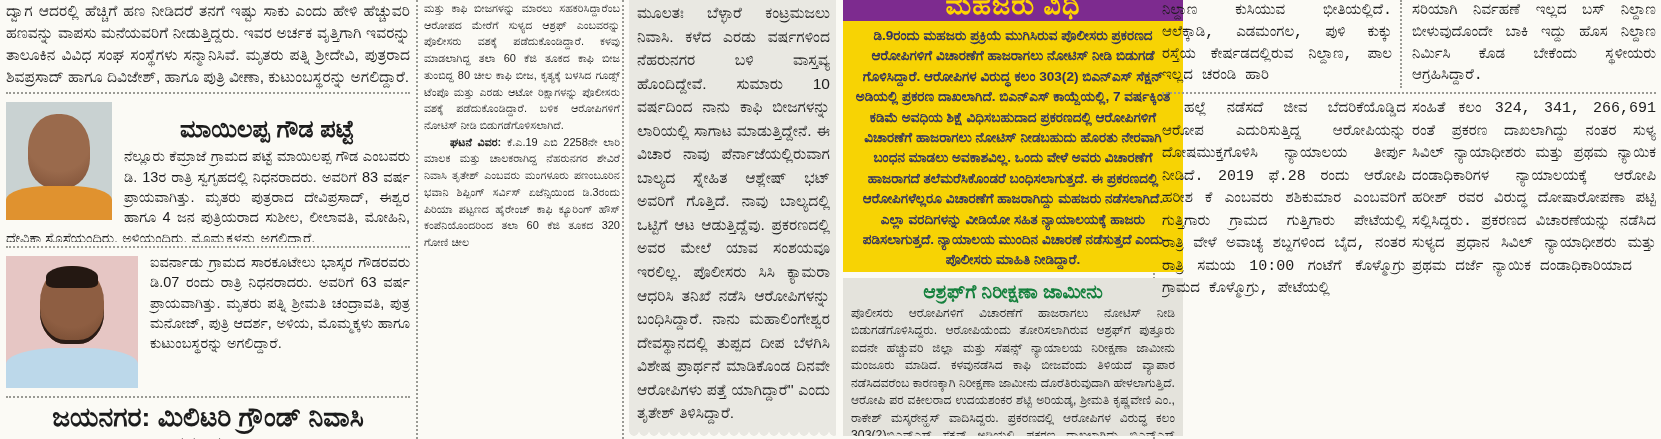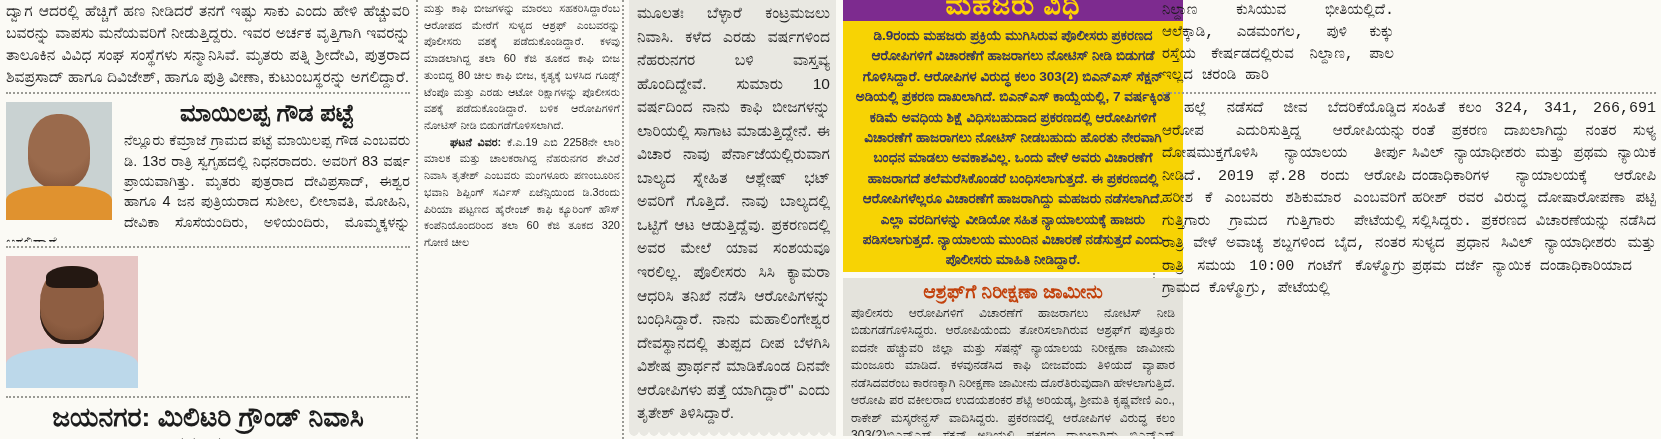--- a/index.html
+++ b/index.html
@@ -9,21 +9,21 @@
     font-family:"Liberation Sans","DejaVu Sans",sans-serif;
   }
   .col{position:absolute;top:0;}
   p{margin:0;text-align:justify;}
   .vdiv{position:absolute;top:0;bottom:0;width:0;border-left:2px dotted #9a9a94;}
   .hdiv{border-top:2px dotted #9a9a94;margin:4px 0;}
   
   #col1{left:6px;width:404px;}
   #col1 .lead{font-size:15.5px;line-height:1.42;}
   .obit{overflow:hidden;}
-  .obit h2{margin:2px 0 4px;text-align:center;font-size:24px;line-height:1.1;font-weight:bold;}
+  .obit h2{margin:18px 0 4px;text-align:center;font-size:24px;line-height:1.1;font-weight:bold;}
   .obit p{font-size:14.5px;line-height:1.4;}
   .photo{float:left;margin:4px 12px 2px 0;position:relative;overflow:hidden;background:#cdd3d4;}
   .photo .ph-head{position:absolute;left:50%;transform:translateX(-50%);border-radius:46% 46% 40% 40%;}
   .photo .ph-shirt{position:absolute;left:0;right:0;bottom:0;border-radius:40% 40% 0 0;}
   .photo1{width:106px;height:118px;background:#c9d2d2;}
   .photo1 .ph-head{top:12px;width:62px;height:74px;background:radial-gradient(circle at 50% 35%,#9a6a4c 0 55%,#7d4f36 100%);}
   .photo1 .ph-shirt{height:34px;background:#e0922f;}
   .photo2{width:132px;height:132px;background:#e6c6c4;}
   .photo2 .ph-head{top:10px;width:64px;height:78px;background:radial-gradient(circle at 50% 38%,#8e5e42 0 55%,#6f462e 100%);box-shadow:0 -4px 0 #2a1c16 inset;}
   .photo2 .ph-head::before{content:"";position:absolute;top:0;left:6px;right:6px;height:22px;border-radius:50% 50% 20% 20%;background:#241812;}
@@ -39,59 +39,60 @@
   .quote{background:#e9e8e2;padding:1px 6px 6px;}
   .quote p{font-size:15.5px;line-height:1.52;}
   .scallop{height:7px;background-image:radial-gradient(circle at 5px 0px,#e9e8e2 4.5px,transparent 5px);background-size:10px 7px;background-repeat:repeat-x;}
   
   #col4{left:843px;width:340px;}
   .banner{height:21px;overflow:hidden;background:#7d2b8f;text-align:center;}
   .banner span{display:inline-block;margin-top:-17px;font-size:27px;font-weight:bold;color:#ffd400;letter-spacing:1px;}
   .ybox{background:#f7d304;padding:5px 9px 6px;height:240px;overflow:hidden;}
   .ybox p{font-size:13.6px;line-height:1.5;font-weight:600;text-align:center;color:#323260;}
   .bail{background:#e4e3dc;margin-top:6px;padding:3px 8px;height:152px;overflow:hidden;}
-  .bail h3{margin:0 0 2px;text-align:center;font-size:19px;font-weight:bold;color:#c2410c;}
+  .bail h3{margin:0 0 2px;text-align:center;font-size:19px;font-weight:bold;color:#15803d;}
   .bail p{font-size:12.3px;line-height:1.42;color:#222;}
   
   #right{left:1162px;width:494px;font-family:Liberation Mono, monospace;}
   .top-row{display:flex;height:88px;overflow:hidden;}
   .top-row .tl{width:232px;padding-right:8px;}
   .top-row .tr{width:246px;padding-left:10px;border-left:2px dotted #9a9a94;}
   .top-row p{font-size:15px;line-height:1.45;}
   #right h1{margin:6px 0 4px;font-size:37px;line-height:1.3;font-weight:bold;text-align:center;letter-spacing:-0.5px;}
   .body-row{display:flex;gap:6px;overflow:hidden;}
   .body-row p{font-size:15px;line-height:1.5;flex:1;}
   .body-row .first-line-indent{text-indent:22px;}
 </style>
 </head>
 <body style="background: rgb(251, 250, 245); color: rgb(28, 28, 28);">
 
 <div class="vdiv" style="left:416px"></div>
 <div class="vdiv" style="left:622px"></div>
 <div class="vdiv" style="left:1153px"></div>
 
 <div id="col1" class="col">
-  <p class="lead">ದ್ವಾಗ ಆದರಲ್ಲಿ ಹೆಚ್ಚಿಗೆ ಹಣ ನೀಡಿದರೆ ತನಗೆ ಇಷ್ಟು ಸಾಕು ಎಂದು ಹೇಳಿ ಹೆಚ್ಚುವರಿ ಬವರನ್ನು ವಾಪಸು ಮನೆಯವರಿಗೆ ನೀಡುತ್ತಿದ್ದರು. ಇವರ ಅರ್ಚಕ ವೃತ್ತಿಗಾಗಿ ಇವರನ್ನು ತಾಲೂಕಿನ ವಿವಿಧ ಸಂಘ ಸಂಸ್ಥೆಗಳು ಸನ್ಮಾನಿಸಿವೆ. ಮೃತರು ಪತ್ನಿ ಶ್ರೀದೇವಿ, ಪುತ್ರರಾದ ಶಿವಪ್ರಸಾದ್ ಹಾಗೂ ದಿವಿಜೇಶ್, ಹಾಗೂ ಪುತ್ರಿ ವೀಣಾ, ಕುಟುಂಬಸ್ಥರನ್ನು ಅಗಲಿದ್ದಾರೆ.</p>
+  <p class="lead">ದ್ವಾಗ ಆದರಲ್ಲಿ ಹೆಚ್ಚಿಗೆ ಹಣ ನೀಡಿದರೆ ತನಗೆ ಇಷ್ಟು ಸಾಕು ಎಂದು ಹೇಳಿ ಹೆಚ್ಚುವರಿ ಹಣವನ್ನು ವಾಪಸು ಮನೆಯವರಿಗೆ ನೀಡುತ್ತಿದ್ದರು. ಇವರ ಅರ್ಚಕ ವೃತ್ತಿಗಾಗಿ ಇವರನ್ನು ತಾಲೂಕಿನ ವಿವಿಧ ಸಂಘ ಸಂಸ್ಥೆಗಳು ಸನ್ಮಾನಿಸಿವೆ. ಮೃತರು ಪತ್ನಿ ಶ್ರೀದೇವಿ, ಪುತ್ರರಾದ ಶಿವಪ್ರಸಾದ್ ಹಾಗೂ ದಿವಿಜೇಶ್, ಹಾಗೂ ಪುತ್ರಿ ವೀಣಾ, ಕುಟುಂಬಸ್ಥರನ್ನು ಅಗಲಿದ್ದಾರೆ.</p>
   <div class="hdiv"></div>
 
   <div class="obit" style="height:144px;">
     <div class="photo photo1">
       <div class="ph-head"></div>
       <div class="ph-shirt"></div>
     </div>
     <h2>ಮಾಯಿಲಪ್ಪ ಗೌಡ ಪಟ್ಟೆ</h2>
     <p>ನೆಲ್ಲೂರು ಕೆಮ್ರಾಜೆ ಗ್ರಾಮದ ಪಟ್ಟೆ ಮಾಯಿಲಪ್ಪ ಗೌಡ ಎಂಬವರು ಡಿ. 13ರ ರಾತ್ರಿ ಸ್ವಗೃಹದಲ್ಲಿ ನಿಧನರಾದರು. ಅವರಿಗೆ 83 ವರ್ಷ ಪ್ರಾಯವಾಗಿತ್ತು. ಮೃತರು ಪುತ್ರರಾದ ದೇವಿಪ್ರಸಾದ್, ಈಶ್ವರ ಹಾಗೂ 4 ಜನ ಪುತ್ರಿಯರಾದ ಸುಶೀಲ, ಲೀಲಾವತಿ, ಮೋಹಿನಿ, ದೇವಿಕಾ ಸೊಸೆಯಂದಿರು, ಅಳಿಯಂದಿರು, ಮೊಮ್ಮಕ್ಕಳನ್ನು ಅಗಲಿದ್ದಾರೆ.</p>
   </div>
   <div class="hdiv"></div>
 
   <div class="obit" style="height:140px;">
     <div class="photo photo2">
       <div class="ph-head"></div>
       <div class="ph-shirt"></div>
     </div>
+    <p>ಐವರ್ನಾಡು ಗ್ರಾಮದ ಸಾರಕೂಟೇಲು ಭಾಸ್ಕರ ಗೌಡರವರು ಡಿ.07 ರಂದು ರಾತ್ರಿ ನಿಧನರಾದರು. ಅವರಿಗೆ 63 ವರ್ಷ ಪ್ರಾಯವಾಗಿತ್ತು. ಮೃತರು ಪತ್ನಿ ಶ್ರೀಮತಿ ಚಂದ್ರಾವತಿ, ಪುತ್ರ ಮನೋಜ್, ಪುತ್ರಿ ಆದರ್ಶ, ಅಳಿಯ, ಮೊಮ್ಮಕ್ಕಳು ಹಾಗೂ ಕುಟುಂಬಸ್ಥರನ್ನು ಅಗಲಿದ್ದಾರೆ.</p>
   </div>
   <div class="hdiv"></div>
 
   <h2 class="big">ಜಯನಗರ: ಮಿಲಿಟರಿ ಗ್ರೌಂಡ್ ನಿವಾಸಿ ಶಿವಕುಮಾರ್</h2>
 
 </div>
 
 <div id="col2" class="col">
   <p>ಮತ್ತು ಕಾಫಿ ಬೀಜಗಳನ್ನು ಮಾರಲು ಸಹಕರಿಸಿದ್ದಾರೆಂಬ ಆರೋಪದ ಮೇರೆಗೆ ಸುಳ್ಯದ ಆಶ್ರಫ್ ಎಂಬವರನ್ನು ಪೊಲೀಸರು ವಶಕ್ಕೆ ಪಡೆದುಕೊಂಡಿದ್ದಾರೆ. ಕಳವು ಮಾಡಲಾಗಿದ್ದ ತಲಾ 60 ಕೆಜಿ ತೂಕದ ಕಾಫಿ ಬೀಜ ತುಂಬಿದ್ದ 80 ಚೀಲ ಕಾಫಿ ಬೀಜ, ಕೃತ್ಯಕ್ಕೆ ಬಳಸಿದ ಗೂಡ್ಸ್ ಟೆಂಪೊ ಮತ್ತು ಎರಡು ಆಟೋ ರಿಕ್ಷಾಗಳನ್ನು ಪೊಲೀಸರು ವಶಕ್ಕೆ ಪಡೆದುಕೊಂಡಿದ್ದಾರೆ. ಬಳಿಕ ಆರೋಪಿಗಳಿಗೆ ನೋಟಿಸ್ ನೀಡಿ ಬಿಡುಗಡೆಗೊಳಿಸಲಾಗಿದೆ.</p>
   <p class="indent"><span class="b">ಘಟನೆ ವಿವರ: </span><span>ಕೆ.ಎ.19 ಎಬಿ 2258ನೇ ಲಾರಿ ಮಾಲಕ ಮತ್ತು ಚಾಲಕರಾಗಿದ್ದ ನೆಹರುನಗರ ಶೇವಿರೆ ನಿವಾಸಿ ತೃತೇಶ್ ಎಂಬವರು ಮಂಗಳೂರು ಪಣಂಬೂರಿನ ಭವಾನಿ ಶಿಪ್ಪಿಂಗ್ ಸರ್ವಿಸ್ ಏಜೆನ್ಸಿಯಿಂದ ಡಿ.3ರಂದು ಪಿರಿಯಾ ಪಟ್ಟಣದ ಹೈರೇಂಜ್ ಕಾಫಿ ಕ್ಯೂರಿಂಗ್ ಹೌಸ್ ಕಂಪೆನಿಯೊಂದರಿಂದ ತಲಾ 60 ಕೆಜಿ ತೂಕದ 320 ಗೋಣಿ ಚೀಲ</span></p>
@@ -116,19 +117,22 @@
     <h3>ಆಶ್ರಫ್‌ಗೆ ನಿರೀಕ್ಷಣಾ ಜಾಮೀನು</h3>
     <p>ಪೊಲೀಸರು ಆರೋಪಿಗಳಿಗೆ ವಿಚಾರಣೆಗೆ ಹಾಜರಾಗಲು ನೋಟಿಸ್ ನೀಡಿ ಬಿಡುಗಡೆಗೊಳಿಸಿದ್ದರು. ಆರೋಪಿಯೆಂದು ತೋರಿಸಲಾಗಿರುವ ಆಶ್ರಫ್‌ಗೆ ಪುತ್ತೂರು ಐದನೇ ಹೆಚ್ಚುವರಿ ಜಿಲ್ಲಾ ಮತ್ತು ಸೆಷನ್ಸ್ ನ್ಯಾಯಾಲಯ ನಿರೀಕ್ಷಣಾ ಜಾಮೀನು ಮಂಜೂರು ಮಾಡಿದೆ. ಕಳವುನಡೆಸಿದ ಕಾಫಿ ಬೀಜವೆಂದು ತಿಳಿಯದೆ ವ್ಯಾಪಾರ ನಡೆಸಿದವರೆಂಬ ಕಾರಣಕ್ಕಾಗಿ ನಿರೀಕ್ಷಣಾ ಜಾಮೀನು ದೊರೆತಿರುವುದಾಗಿ ಹೇಳಲಾಗುತ್ತಿದೆ. ಆರೋಪಿ ಪರ ವಕೀಲರಾದ ಉದಯಶಂಕರ ಶೆಟ್ಟಿ ಅರಿಯಡ್ಕ, ಶ್ರೀಮತಿ ಕೃಷ್ಣವೇಣಿ ಎಂ., ರಾಕೇಶ್ ಮಸ್ಕರೇನ್ಹಸ್ ವಾದಿಸಿದ್ದರು. ಪ್ರಕರಣದಲ್ಲಿ ಆರೋಪಿಗಳ ವಿರುದ್ಧ ಕಲಂ 303(2)ಬಿಎನ್‌ಎಸ್ ಸೆಕ್ಷನ್ ಅಡಿಯಲ್ಲಿ ಪ್ರಕರಣ ದಾಖಲಾಗಿದ್ದು ಬಿಎನ್‌ಎಸ್ ಕಾಯ್ದೆಯಲ್ಲಿ, 7 ವರ್ಷಕ್ಕಿಂತ ಕಡಿಮೆ ಅವಧಿಯ ಶಿಕ್ಷೆ</p>
   </div>
 </div>
 
 <div id="right" class="col">
   <div class="top-row">
     <div class="tl">
       <p>ನಿಲ್ದಾಣ ಕುಸಿಯುವ ಭೀತಿಯಲ್ಲಿದೆ. ಆಲೆಕ್ಕಾಡಿ, ಎಡಮಂಗಲ, ಪುಳಿ ಕುಕ್ಕು ರಸ್ತೆಯ ಕೇರ್ಷಡದಲ್ಲಿರುವ ನಿಲ್ದಾಣ, ಪಾಲ ಇಲ್ಲದ ಚರಂಡಿ ಹಾರಿ</p>
     </div>
+    <div class="tr">
+      <p>ಸರಿಯಾಗಿ ನಿರ್ವಹಣೆ ಇಲ್ಲದ ಬಸ್ ನಿಲ್ದಾಣ ಬೀಳುವುದೊಂದೇ ಬಾಕಿ ಇದ್ದು ಹೊಸ ನಿಲ್ದಾಣ ನಿರ್ಮಿಸಿ ಕೊಡ ಬೇಕೆಂದು ಸ್ಥಳೀಯರು ಆಗ್ರಹಿಸಿದ್ದಾರೆ.</p>
+    </div>
   </div>
   <div class="hdiv"></div>
   <div class="body-row">
     <p class="first-line-indent">ಹಲ್ಲೆ ನಡೆಸದೆ ಜೀವ ಬೆದರಿಕೆಯೊಡ್ಡಿದ ಆರೋಪ ಎದುರಿಸುತ್ತಿದ್ದ ಆರೋಪಿಯನ್ನು ದೋಷಮುಕ್ತಗೊಳಿಸಿ ನ್ಯಾಯಾಲಯ ತೀರ್ಪು ನೀಡಿದೆ. 2019 ಫೆ.28 ರಂದು ಆರೋಪಿ ಹರೀಶ ಕೆ ಎಂಬವರು ಶಶಿಕುಮಾರ ಎಂಬವರಿಗೆ ಗುತ್ತಿಗಾರು ಗ್ರಾಮದ ಗುತ್ತಿಗಾರು ಪೇಟೆಯಲ್ಲಿ ರಾತ್ರಿ ವೇಳೆ ಅವಾಚ್ಯ ಶಬ್ದಗಳಿಂದ ಬೈದ, ನಂತರ ರಾತ್ರಿ ಸಮಯ 10:00 ಗಂಟೆಗೆ ಕೊಳ್ಮೊಗ್ರು ಗ್ರಾಮದ ಕೊಳ್ಮೊಗ್ರು, ಪೇಟೆಯಲ್ಲಿ</p>
     <p>ಸಂಹಿತೆ ಕಲಂ 324, 341, 266,691 ರಂತೆ ಪ್ರಕರಣ ದಾಖಲಾಗಿದ್ದು ನಂತರ ಸುಳ್ಯ ಸಿವಿಲ್ ನ್ಯಾಯಾಧೀಶರು ಮತ್ತು ಪ್ರಥಮ ನ್ಯಾಯಿಕ ದಂಡಾಧಿಕಾರಿಗಳ ನ್ಯಾಯಾಲಯಕ್ಕೆ ಆರೋಪಿ ಹರೀಶ್ ರವರ ವಿರುದ್ಧ ದೋಷಾರೋಪಣಾ ಪಟ್ಟಿ ಸಲ್ಲಿಸಿದ್ದರು. ಪ್ರಕರಣದ ವಿಚಾರಣೆಯನ್ನು ನಡೆಸಿದ ಸುಳ್ಯದ ಪ್ರಧಾನ ಸಿವಿಲ್ ನ್ಯಾಯಾಧೀಶರು ಮತ್ತು ಪ್ರಥಮ ದರ್ಜೆ ನ್ಯಾಯಿಕ ದಂಡಾಧಿಕಾರಿಯಾದ</p>
   </div>
 </div>
 
 </body></html>

